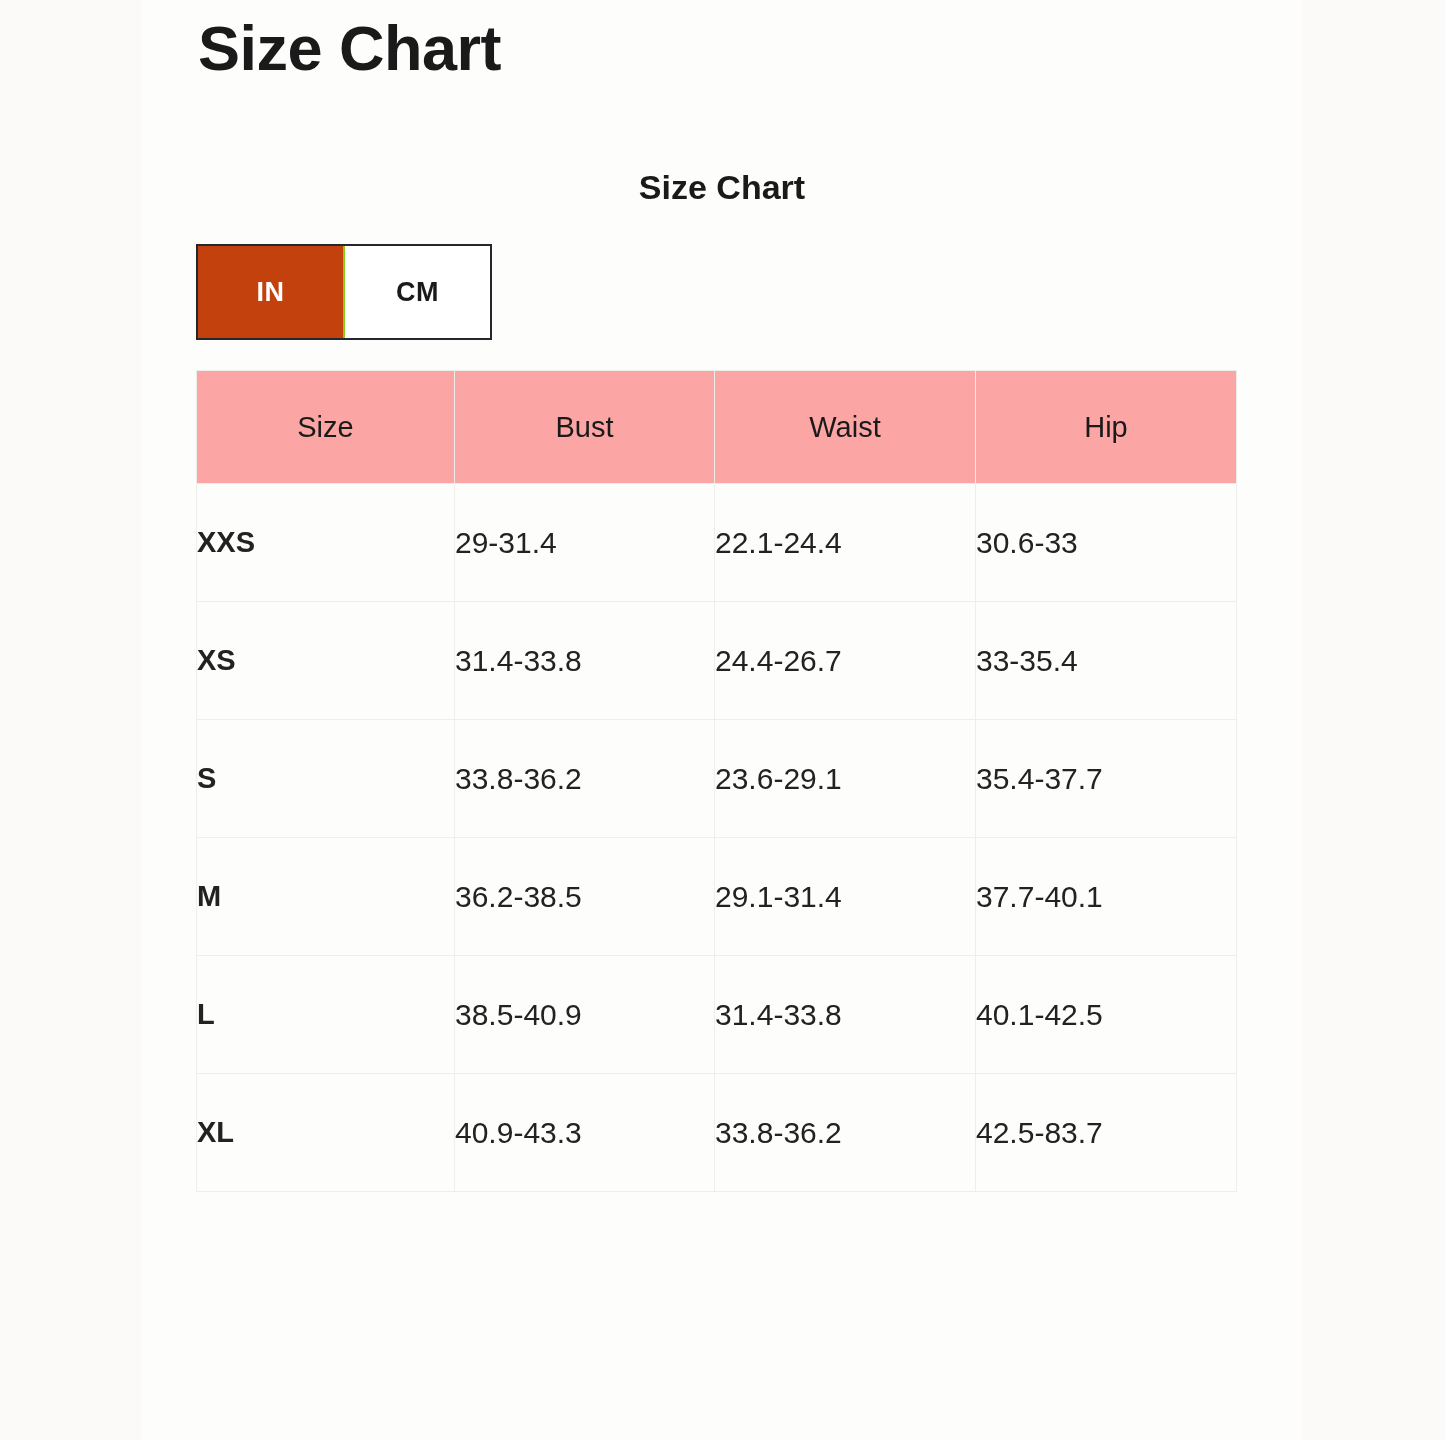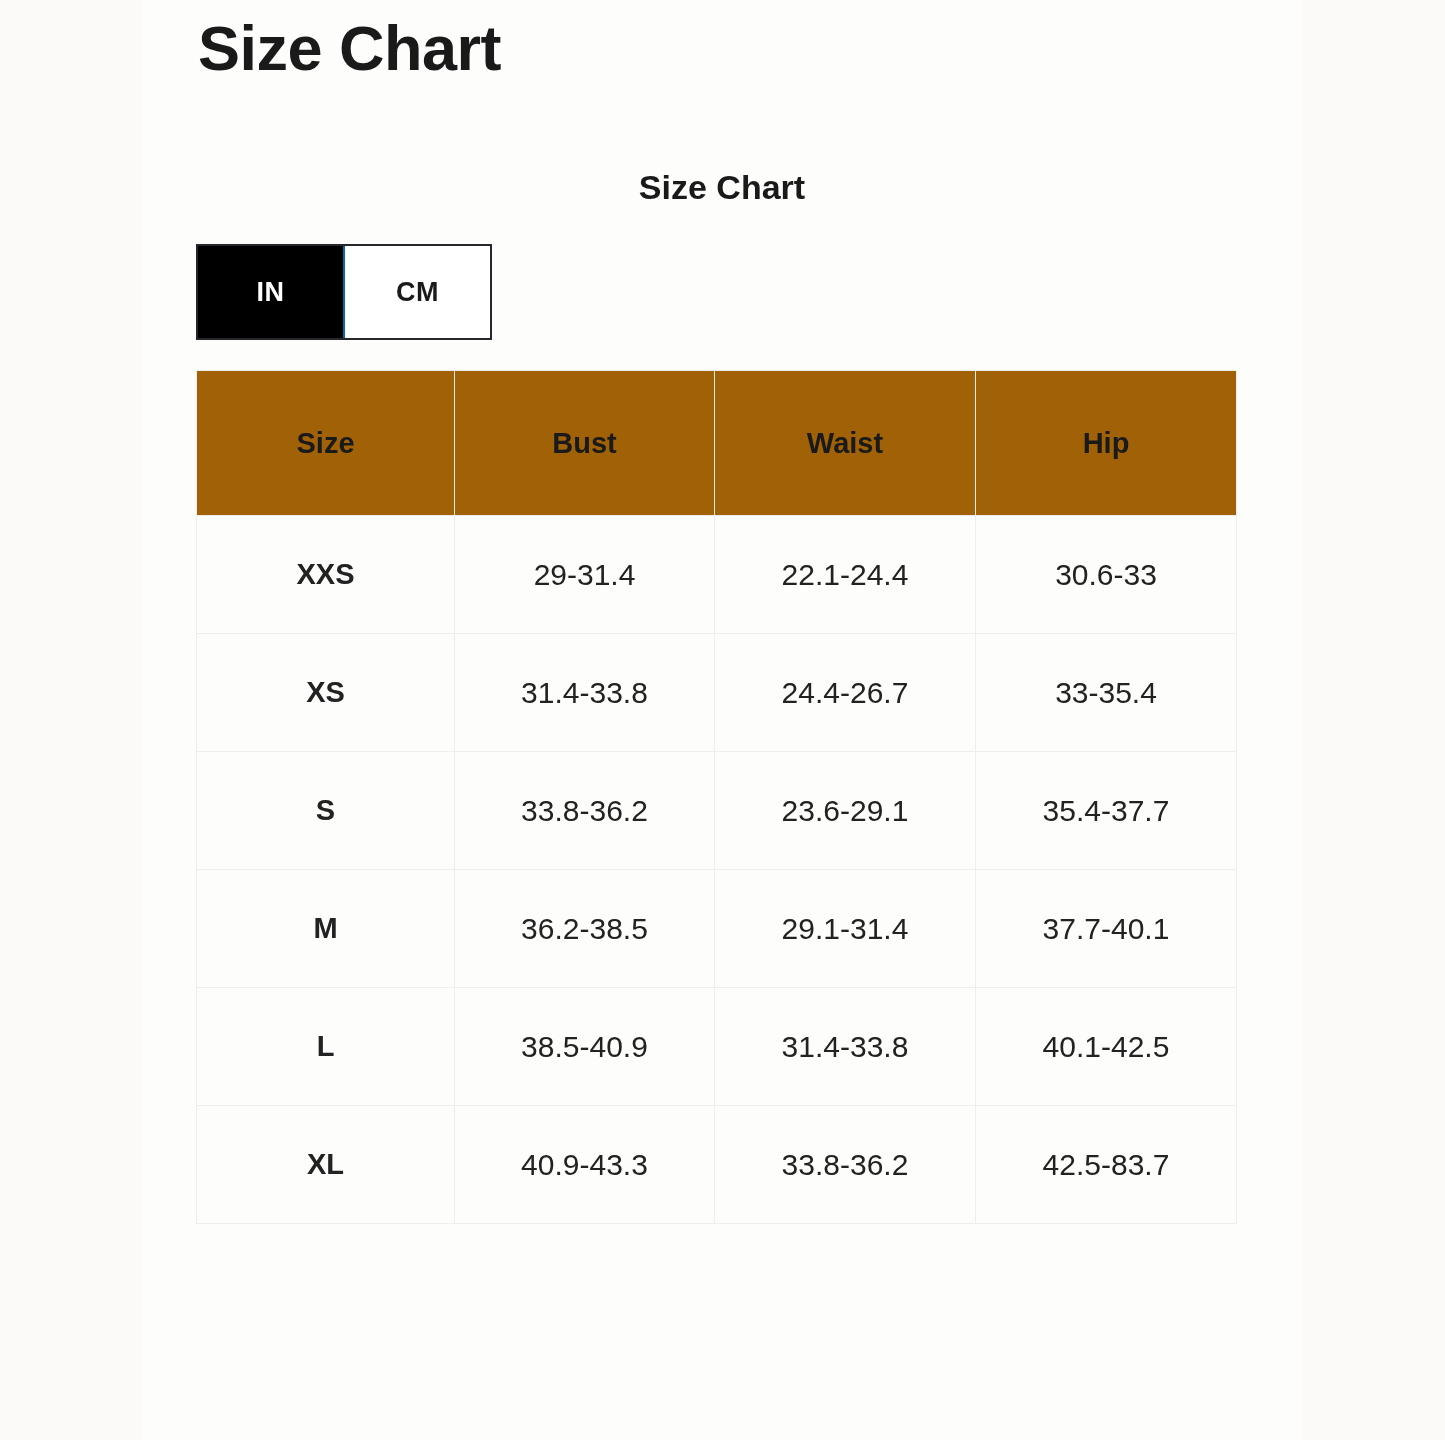--- a/index.html
+++ b/index.html
@@ -63,54 +63,53 @@
     display: flex;
     align-items: center;
     justify-content: center;
     font-size: 27px;
     font-weight: 700;
     letter-spacing: 0.5px;
     cursor: pointer;
     box-sizing: border-box;
   }
   .unit-btn.active {
-    background: #000000;
+    background: #c2410c;
     color: #ffffff;
   }
   .unit-btn.inactive {
     background: #ffffff;
     color: #1a1a1a;
-    border-left: 2px solid #0369a1;
+    border-left: 2px solid #84cc16;
   }
   .size-table {
     position: absolute;
     left: 54px;
     top: 370px;
     width: 1040px;
     border-collapse: collapse;
     table-layout: fixed;
   }
   .size-table col.c0 { width: 258px; }
   .size-table col.c1 { width: 260px; }
   .size-table col.c2 { width: 261px; }
   .size-table col.c3 { width: 261px; }
   .size-table thead th {
-    background: #a16207;
+    background: #fca5a5;
     height: 112px;
     font-size: 29px;
-    font-weight: 700;
+    font-weight: 400;
     color: #1a1a1a;
     text-align: center;
     border: 1px solid #ececeb;
-    padding: 16px;
+    padding: 0;
   }
   .size-table tbody td {
     height: 117px;
     font-size: 30px;
-    text-align: center;
     color: #222222;
     border: 1px solid #eeeeed;
     background: #fdfdfc;
     padding: 0;
     font-weight: 400;
   }
   .size-table tbody td.size-cell {
     font-weight: 700;
     font-size: 29px;
   }

